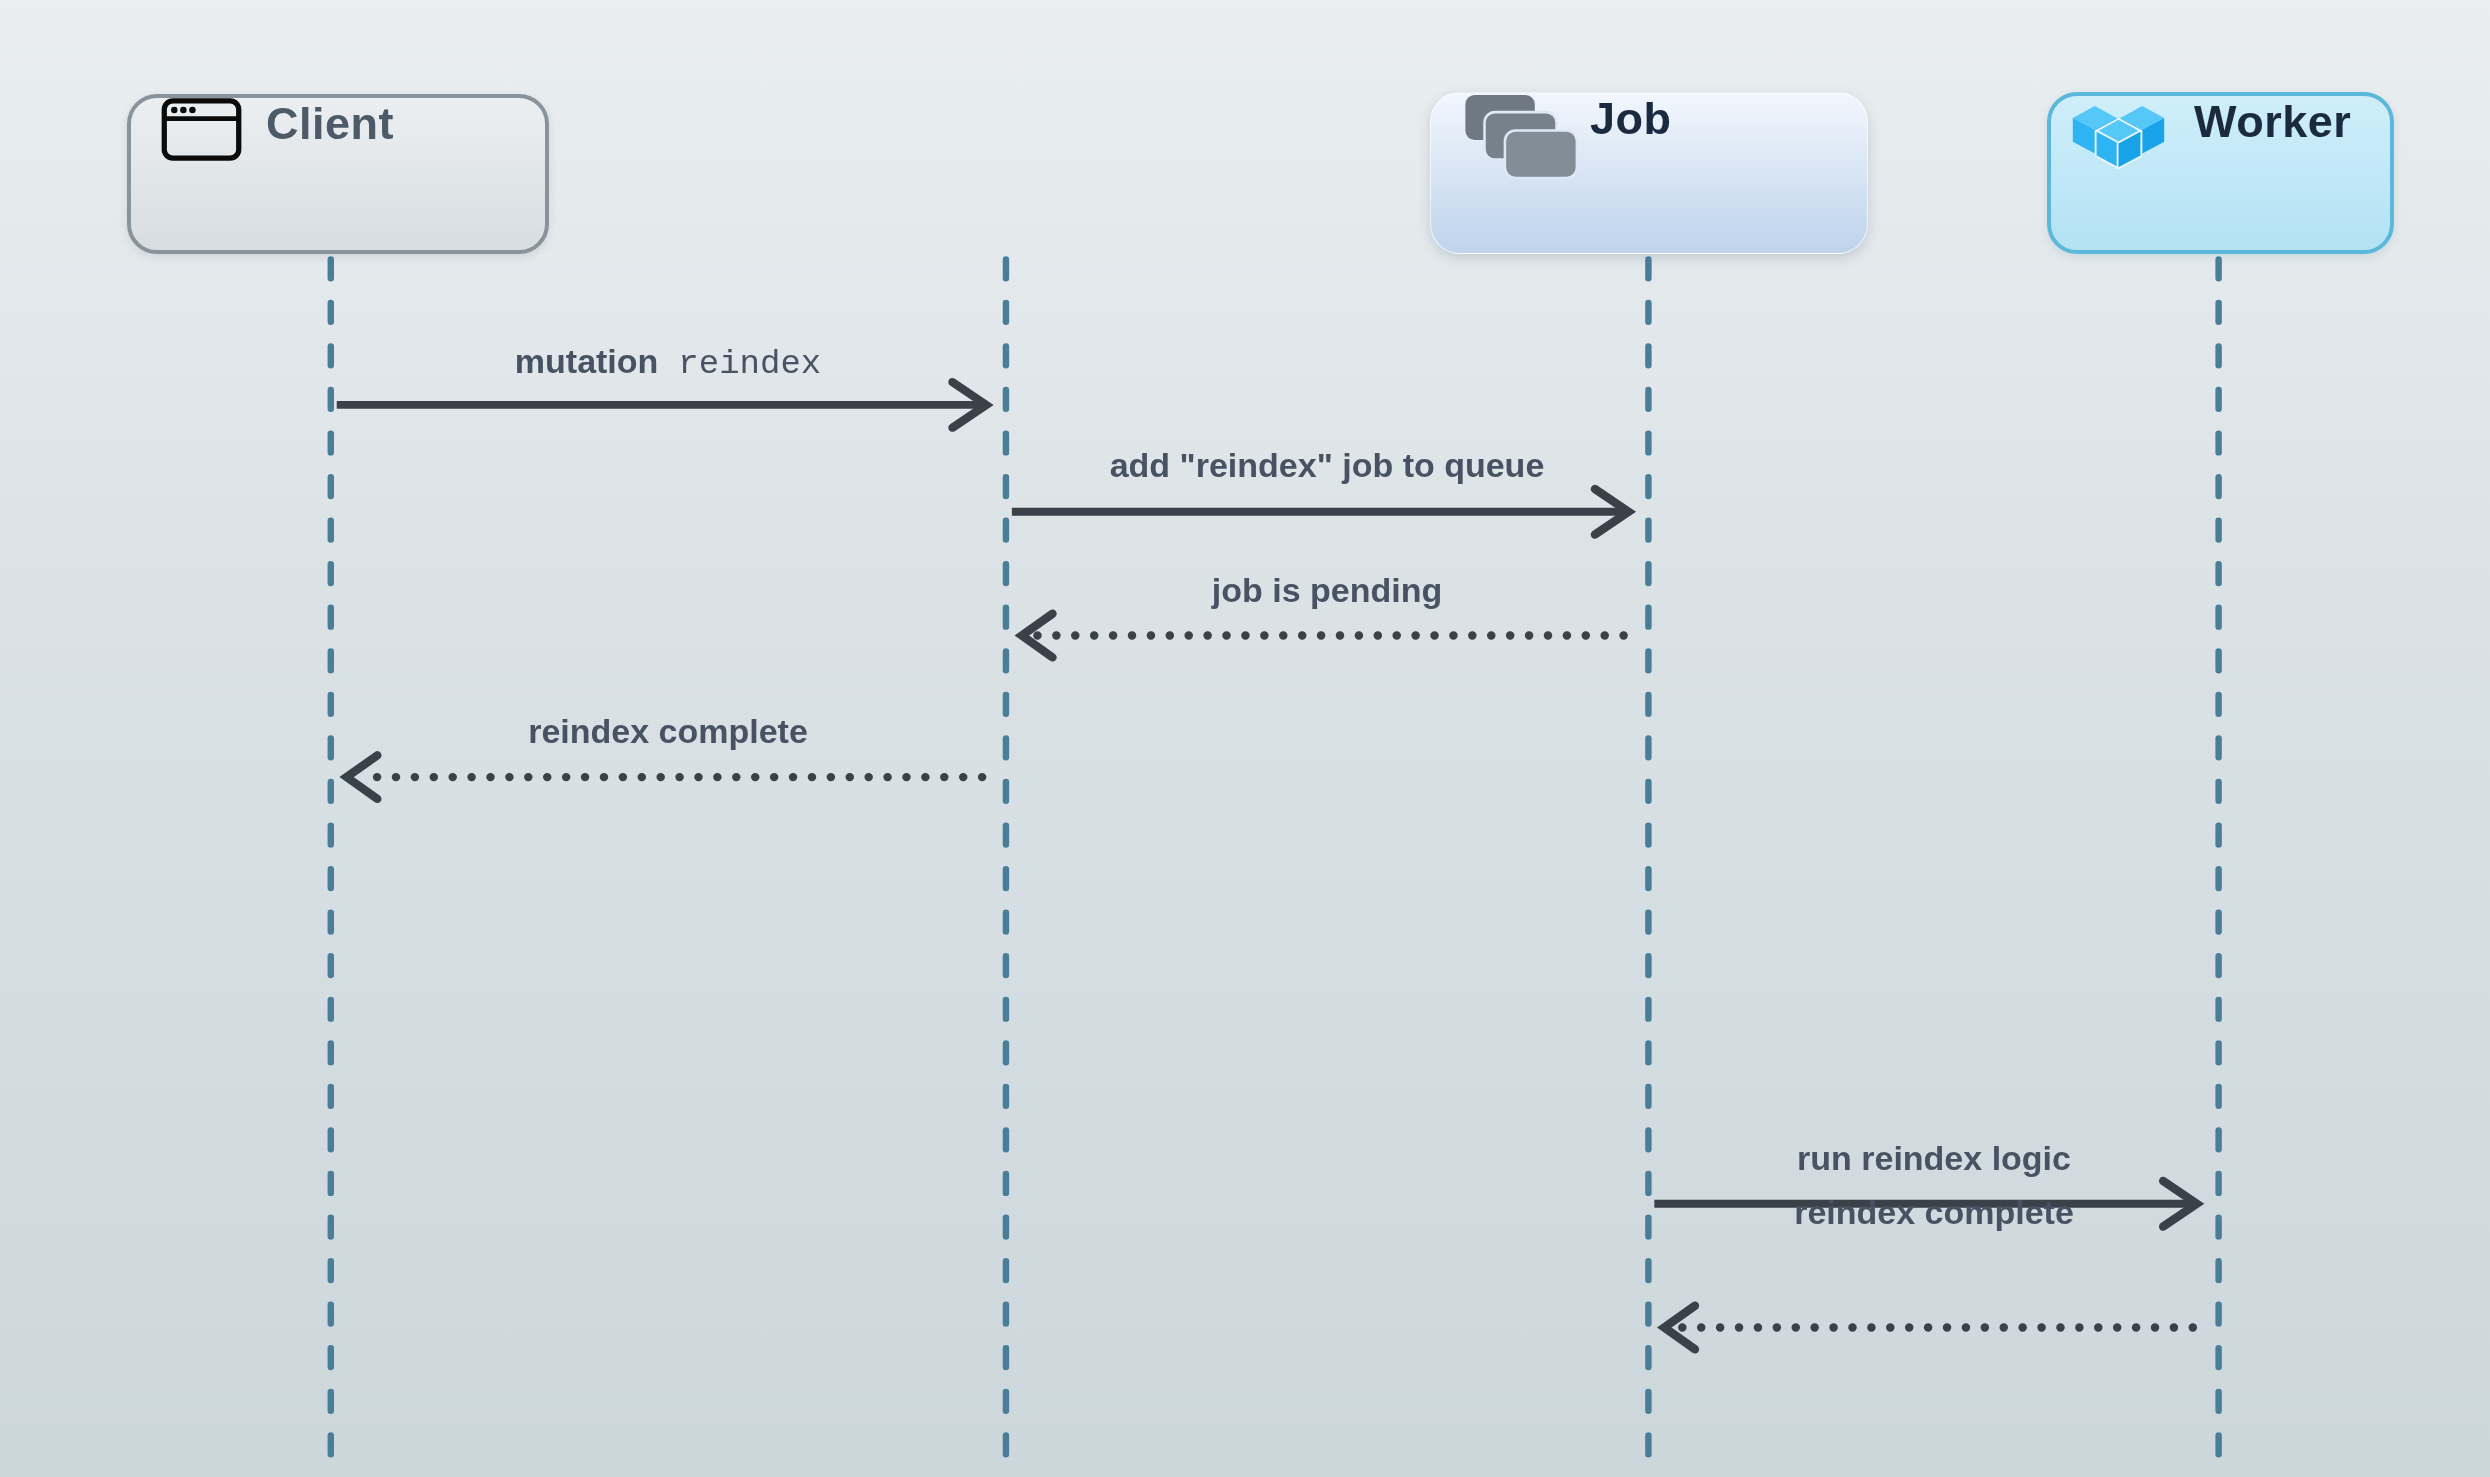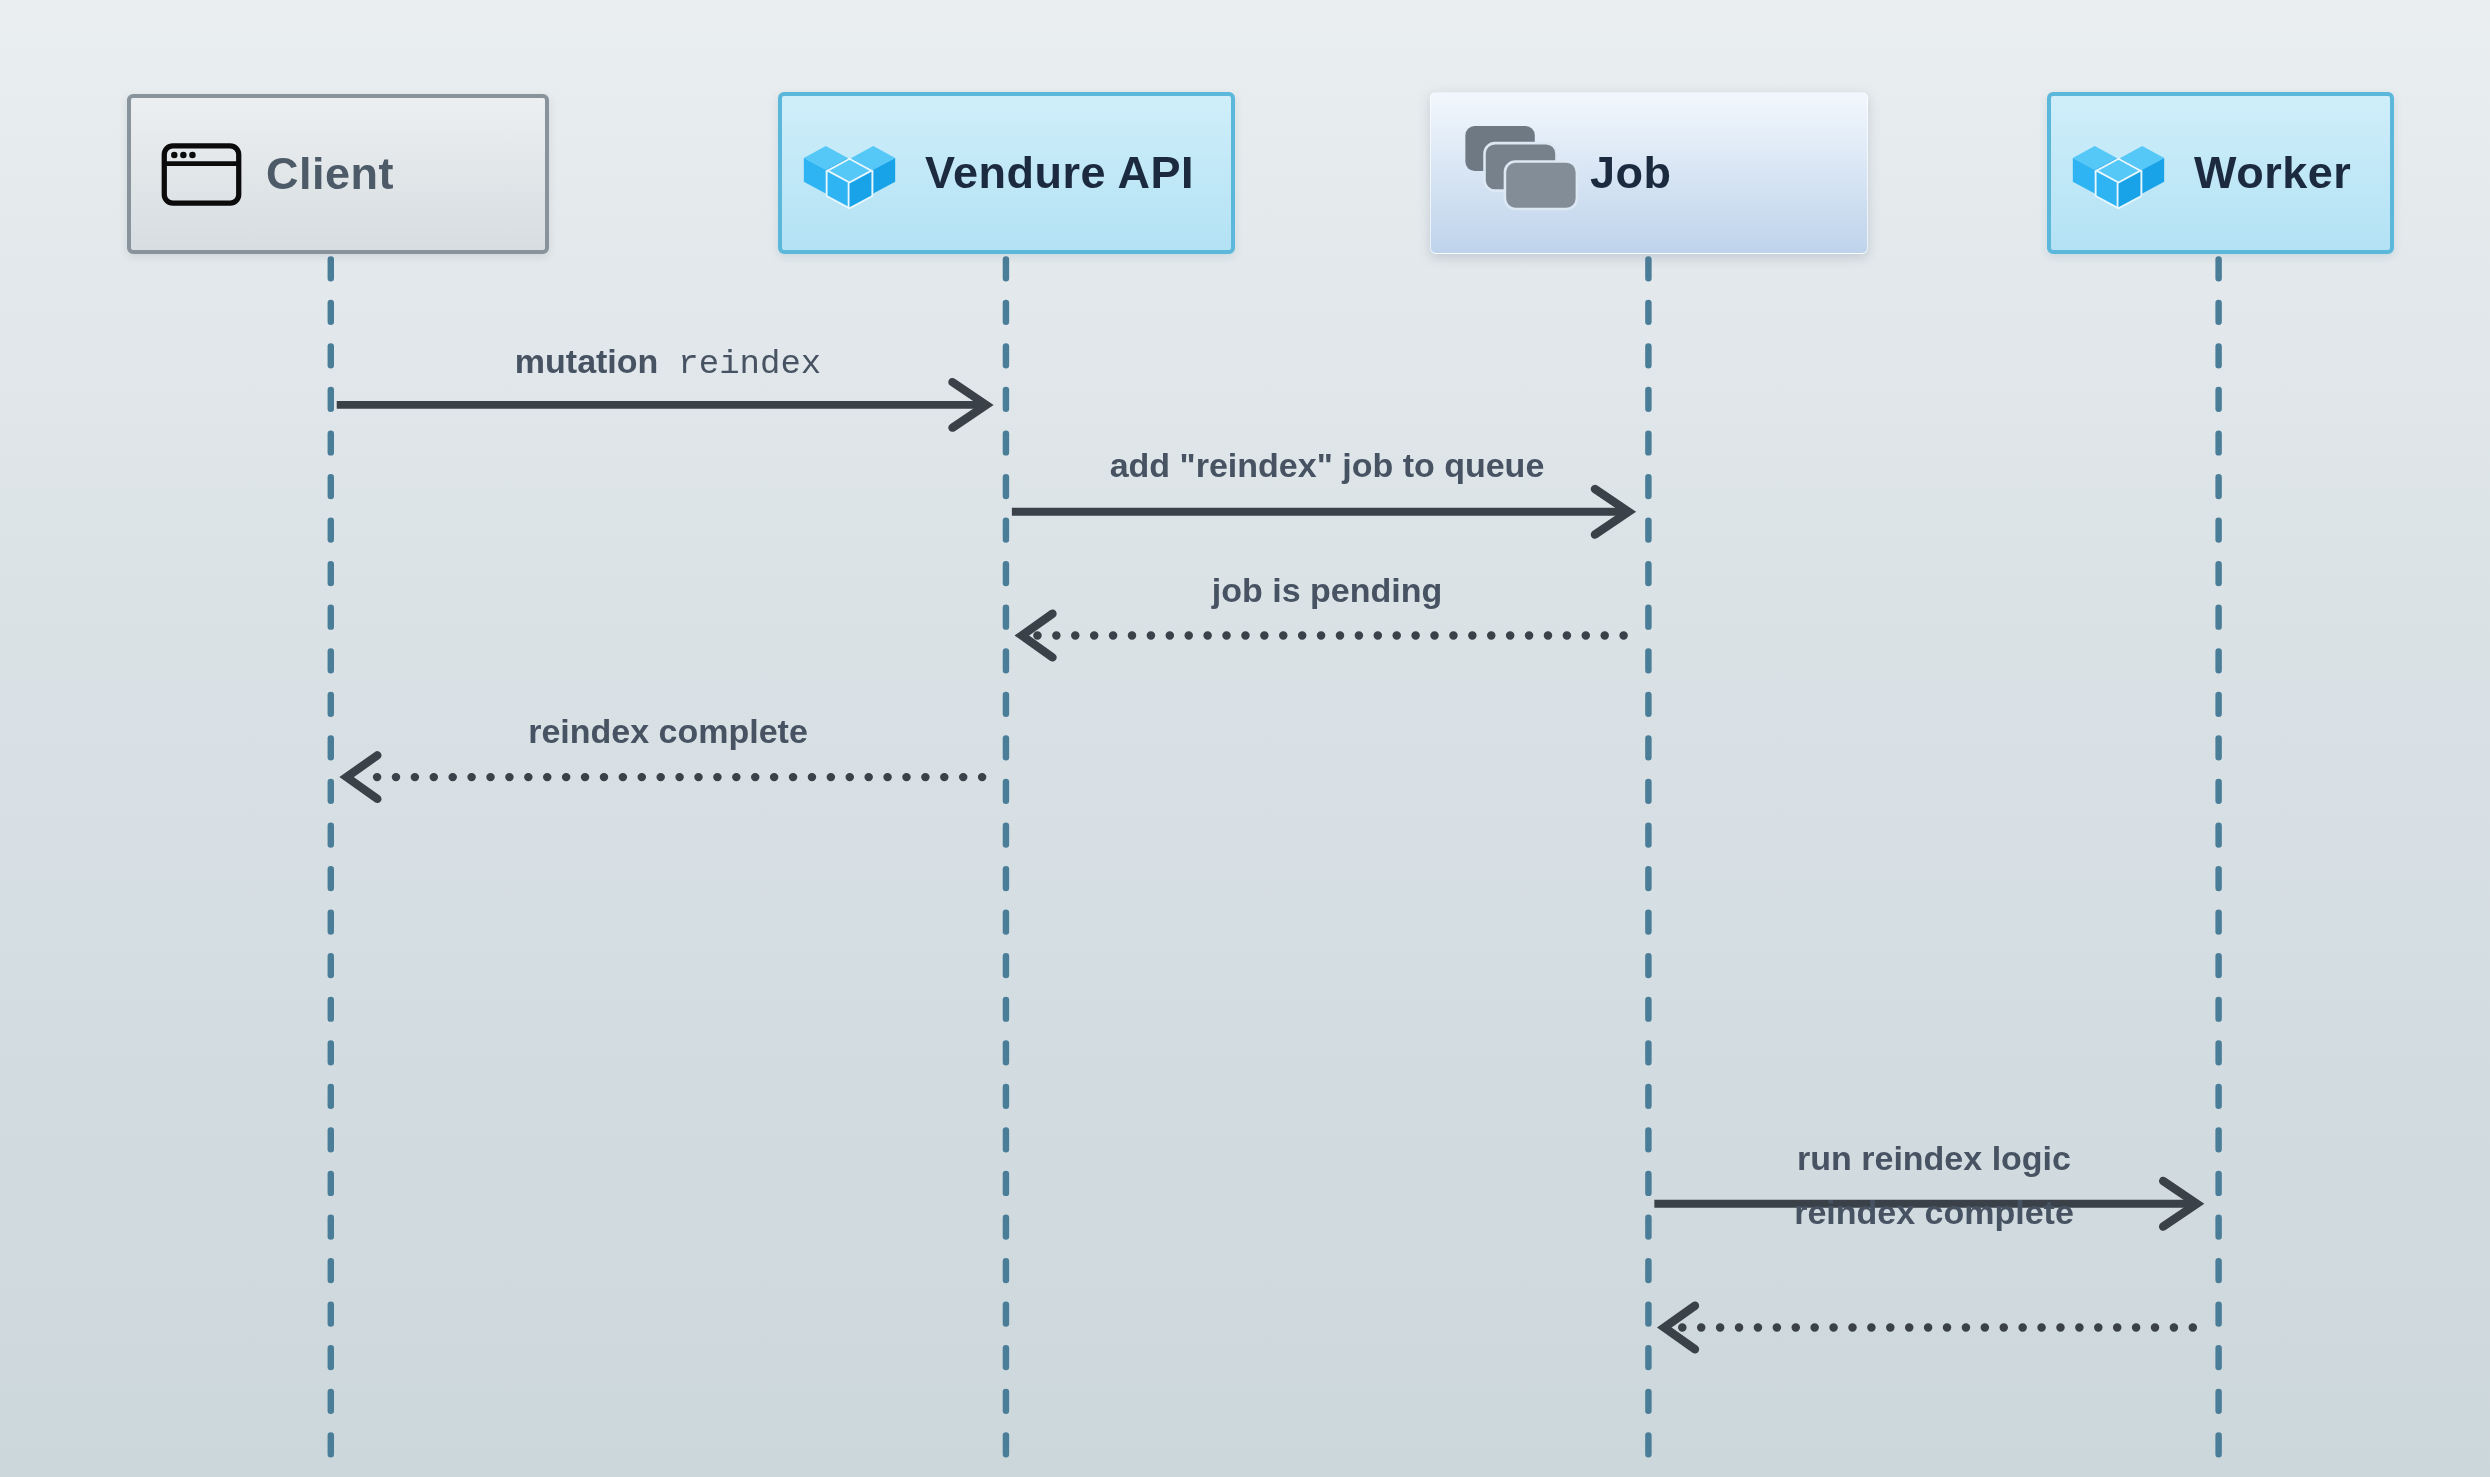--- a/index.html
+++ b/index.html
@@ -18,22 +18,22 @@
     position:relative; width:2491px; height:1477px; overflow:hidden;
     background:linear-gradient(180deg,var(--bg-top) 0%,var(--bg-mid) 45%,var(--bg-bottom) 100%);
     font-family:"Liberation Sans",sans-serif;
   }
   svg.overlay{position:absolute;left:0;top:0;width:2491px;height:1477px;display:block;}
   .lifeline{stroke:var(--lifeline);stroke-width:6.5;stroke-dasharray:19 25;stroke-linecap:round;fill:none;}
   .msg-line{stroke:var(--arrow);stroke-width:8;fill:none;}
   .msg-line.dotted{stroke-dasharray:0.1 19;stroke-linecap:round;stroke-width:8.5;}
   .msg-head{stroke:var(--arrow);stroke-width:8.5;fill:none;stroke-linecap:round;stroke-linejoin:miter;}
   .actor{
-    position:absolute; display:flex; align-items:center; box-sizing:border-box;
-    border-radius:6px;
+    position:absolute; display:flex; box-sizing:border-box;
+    border-radius:30px;
   }
   .actor-gray{
     background:linear-gradient(180deg,var(--client-bg-top),var(--client-bg-bottom));
     border:4px solid var(--client-border);
     box-shadow:0 3px 8px rgba(60,70,80,.12);
     padding-left:30px; gap:24px;
   }
   .actor-blue{
     background:linear-gradient(180deg,var(--blue-bg-top),var(--blue-bg-bottom));
     border:4px solid var(--blue-border);
@@ -105,34 +105,20 @@
     <svg width="81" height="63" viewBox="0 0 84 66">
       <rect x="3" y="3" width="78" height="60" rx="9" fill="none" stroke="var(--browser-icon)" stroke-width="5.5"></rect>
       <line x1="3" y1="21.5" x2="81" y2="21.5" stroke="var(--browser-icon)" stroke-width="5"></line>
       <circle cx="13.5" cy="12.5" r="3.4" fill="var(--browser-icon)"></circle>
       <circle cx="23" cy="12.5" r="3.4" fill="var(--browser-icon)"></circle>
       <circle cx="32.5" cy="12.5" r="3.4" fill="var(--browser-icon)"></circle>
     </svg>
     <span class="actor-title">Client</span>
   </div>
 
-  <div class="actor actor-blue" style="left:778px;top:92px;width:457px;height:162px">
-    <svg width="95" height="75" viewBox="0 0 104 82">
-      <polygon class="v-top" points="2,24 26,11 50,24 26,37"></polygon>
-      <polygon class="v-left" points="2,24 2,50 26,63 26,37"></polygon>
-      <polygon class="v-right" points="50,24 50,50 26,63 26,37"></polygon>
-      <polygon class="v-top" points="54,24 78,11 102,24 78,37"></polygon>
-      <polygon class="v-left" points="54,24 54,50 78,63 78,37"></polygon>
-      <polygon class="v-right" points="102,24 102,50 78,63 78,37"></polygon>
-      <polygon class="v-top v-gap" points="28,39 52,26 76,39 52,52"></polygon>
-      <polygon class="v-left v-gap" points="28,39 28,65 52,78 52,52"></polygon>
-      <polygon class="v-right v-gap" points="76,39 76,65 52,78 52,52"></polygon>
-    </svg>
-    <span class="actor-title">Vendure API</span>
-  </div>
 
   <div class="actor actor-blue" style="left:2047px;top:92px;width:347px;height:162px">
     <svg width="95" height="75" viewBox="0 0 104 82">
       <polygon class="v-top" points="2,24 26,11 50,24 26,37"></polygon>
       <polygon class="v-left" points="2,24 2,50 26,63 26,37"></polygon>
       <polygon class="v-right" points="50,24 50,50 26,63 26,37"></polygon>
       <polygon class="v-top" points="54,24 78,11 102,24 78,37"></polygon>
       <polygon class="v-left" points="54,24 54,50 78,63 78,37"></polygon>
       <polygon class="v-right" points="102,24 102,50 78,63 78,37"></polygon>
       <polygon class="v-top v-gap" points="28,39 52,26 76,39 52,52"></polygon>

